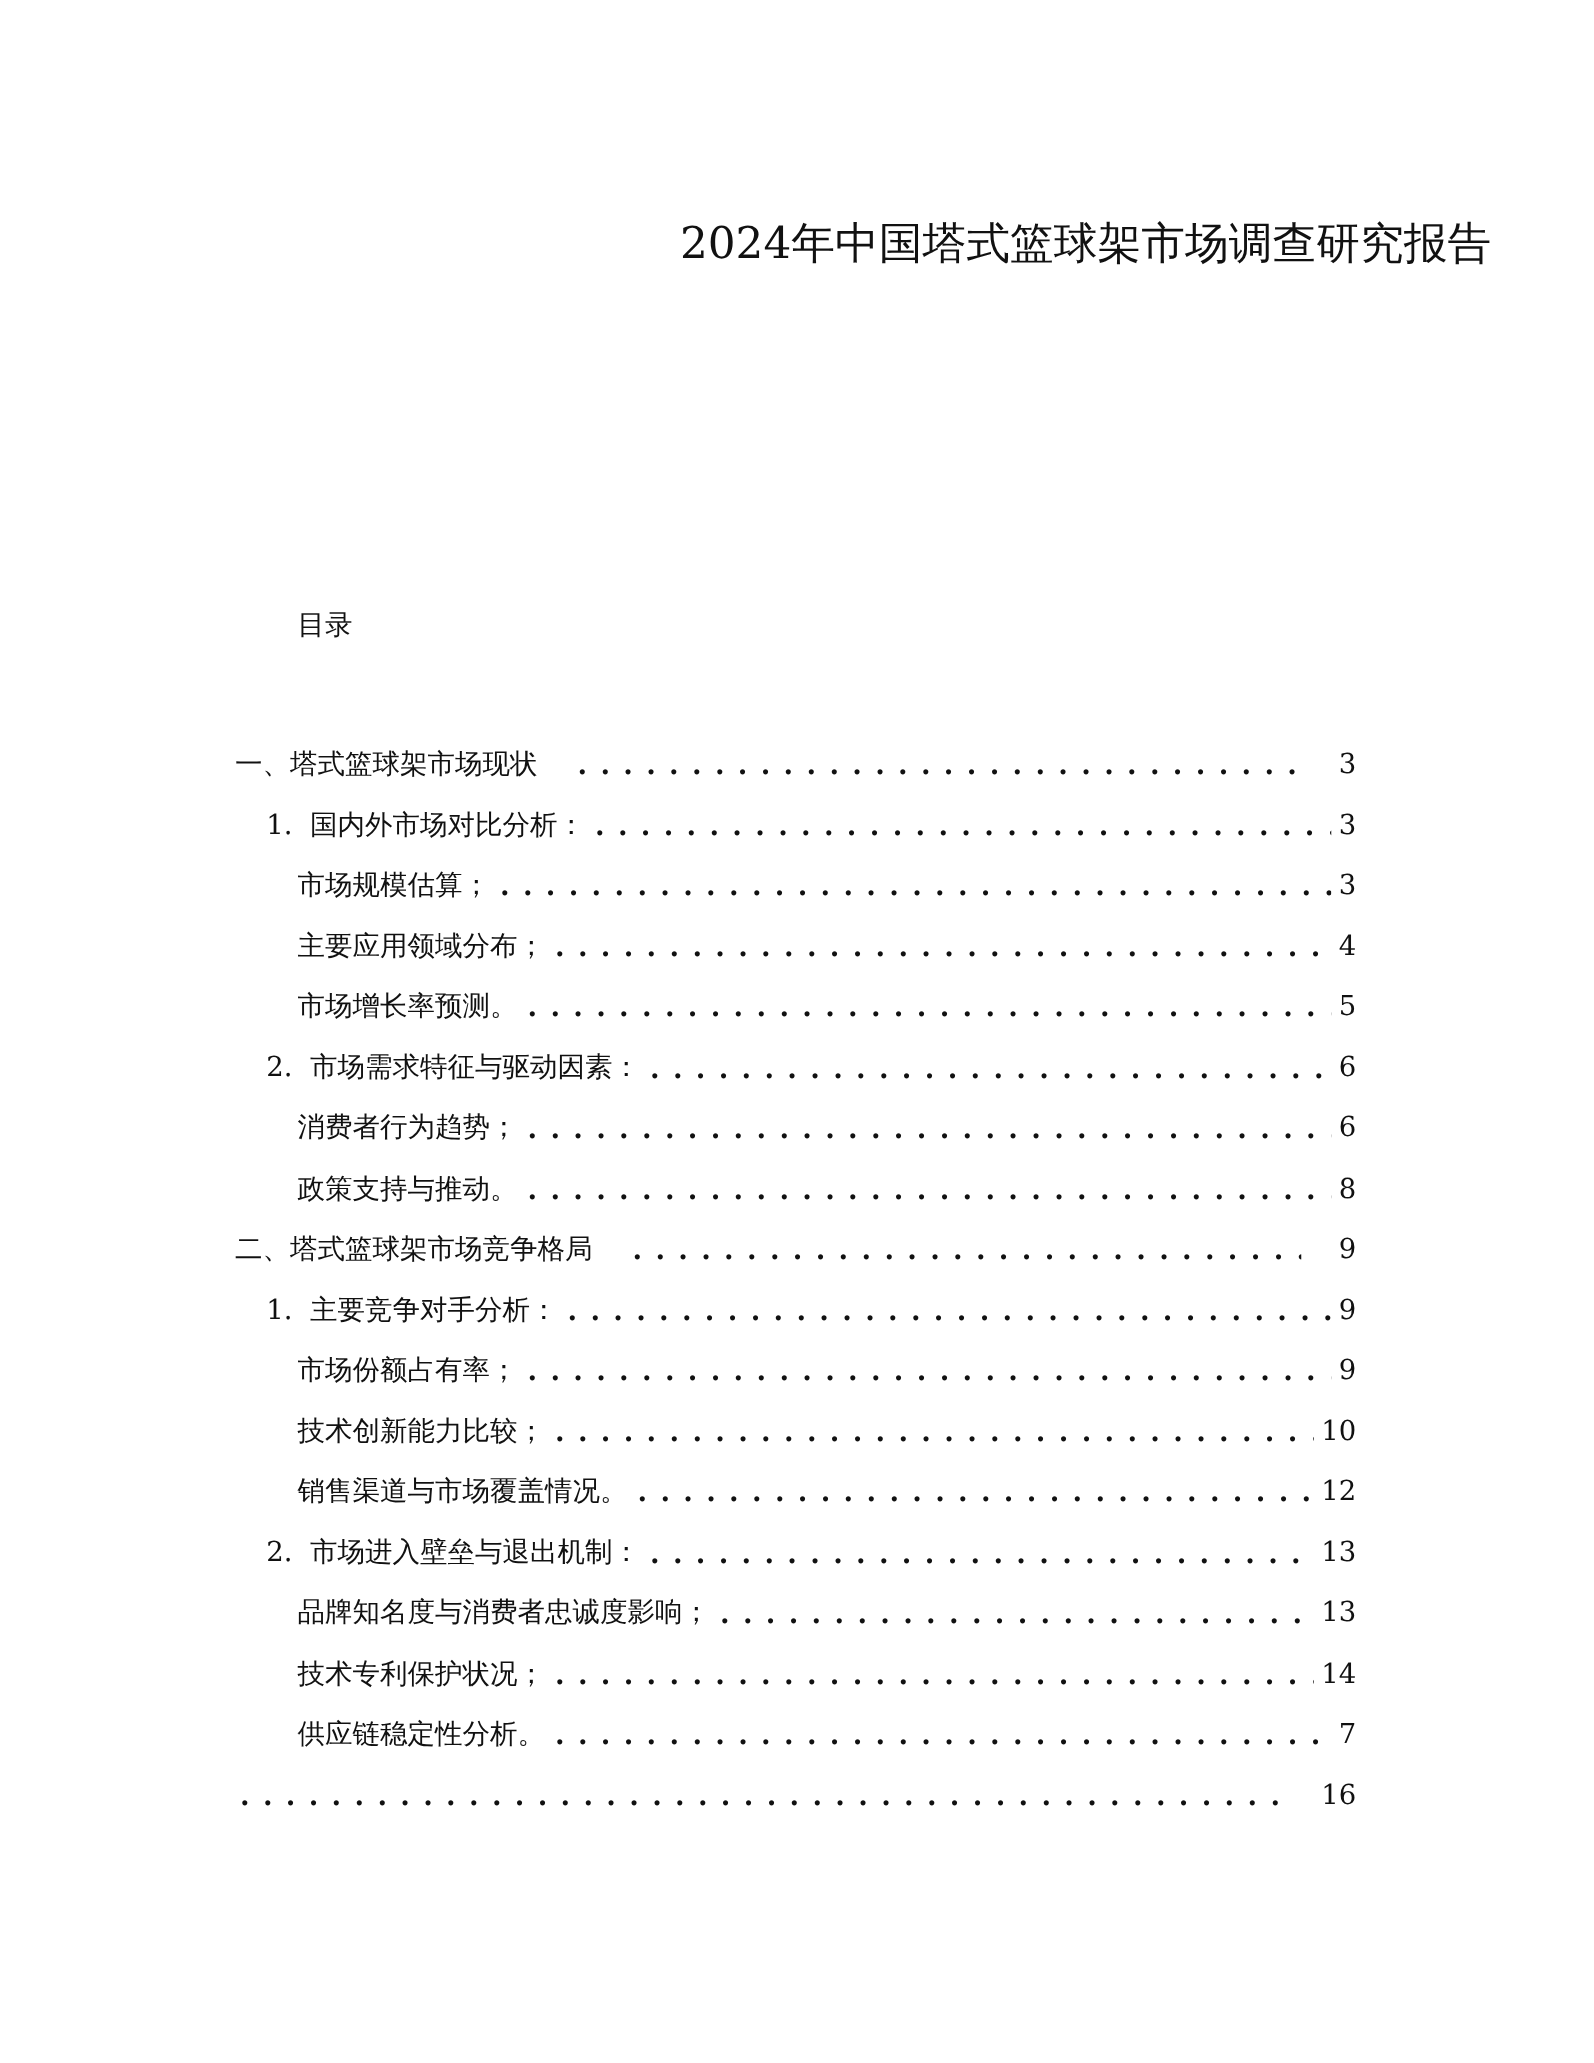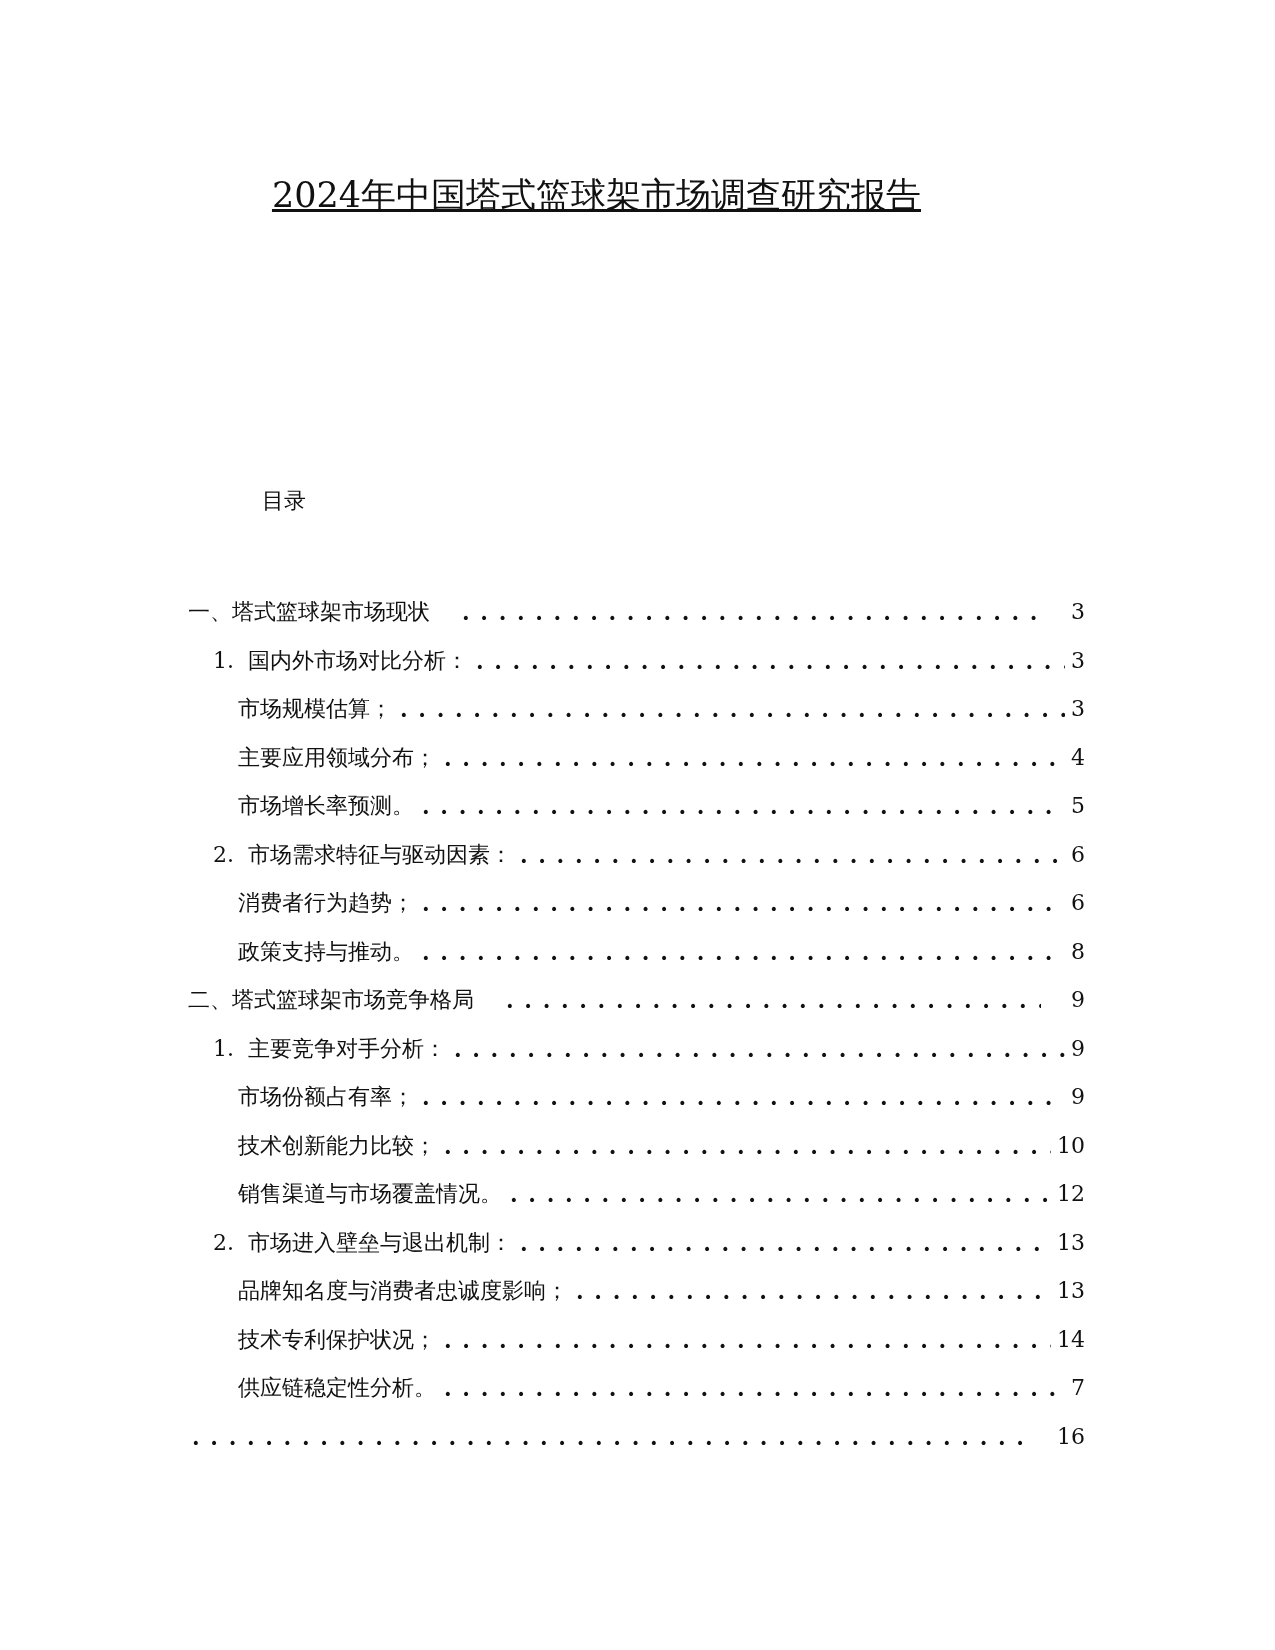--- a/index.html
+++ b/index.html
@@ -1,22 +1,22 @@
 <!DOCTYPE html>
 <html><head>
 <meta charset="utf-8">
 <style>
   html, body { margin: 0; padding: 0; background: #ffffff; }
   body { width: 1275px; height: 1650px; position: relative; overflow: hidden;
          font-family: "DejaVu Serif", "Liberation Serif", serif; color: #111; }
-  .title { position: absolute; left: 0; width: 1193px; top: 148px; text-align: center;
+  .title { position: absolute; left: 0; width: 1193px; top: 148px; text-align: right;
            font-family: "DejaVu Serif", "Liberation Serif", serif; font-size: 35px; font-weight: normal;
-           letter-spacing: 0px; line-height: 48px; text-decoration: underline; }
+           letter-spacing: 0px; line-height: 48px; }
   .toc-heading { position: absolute; left: 238px; top: 486px; font-size: 22px;
-                 font-family: "DejaVu Sans", "Liberation Sans", sans-serif; line-height: 30px; margin-left: 24px; }
+                 font-family: "DejaVu Sans", "Liberation Sans", sans-serif; line-height: 30px; }
   .toc { position: absolute; left: 188px; top: 588px; width: 897px; }
   .toc-row { position: relative; height: 48.5px; display: flex; align-items: center;
              font-size: 22px; line-height: 30px; }
   .toc-row.l1 { padding-left: 0; gap: 24px; }
   .toc-row.l2 { padding-left: 25px; }
   .toc-row.l3 { padding-left: 50px; }
   .toc-label { white-space: nowrap; background: #fff; padding-right: 4px; z-index: 1;
                font-family: "DejaVu Sans", "Liberation Sans", sans-serif; }
   .toc-num { white-space: pre; font-family: "DejaVu Serif", "Liberation Serif", serif; }
   .toc-dots { flex: 1; overflow: hidden; white-space: nowrap; margin: 0 4px; height: 30px;

